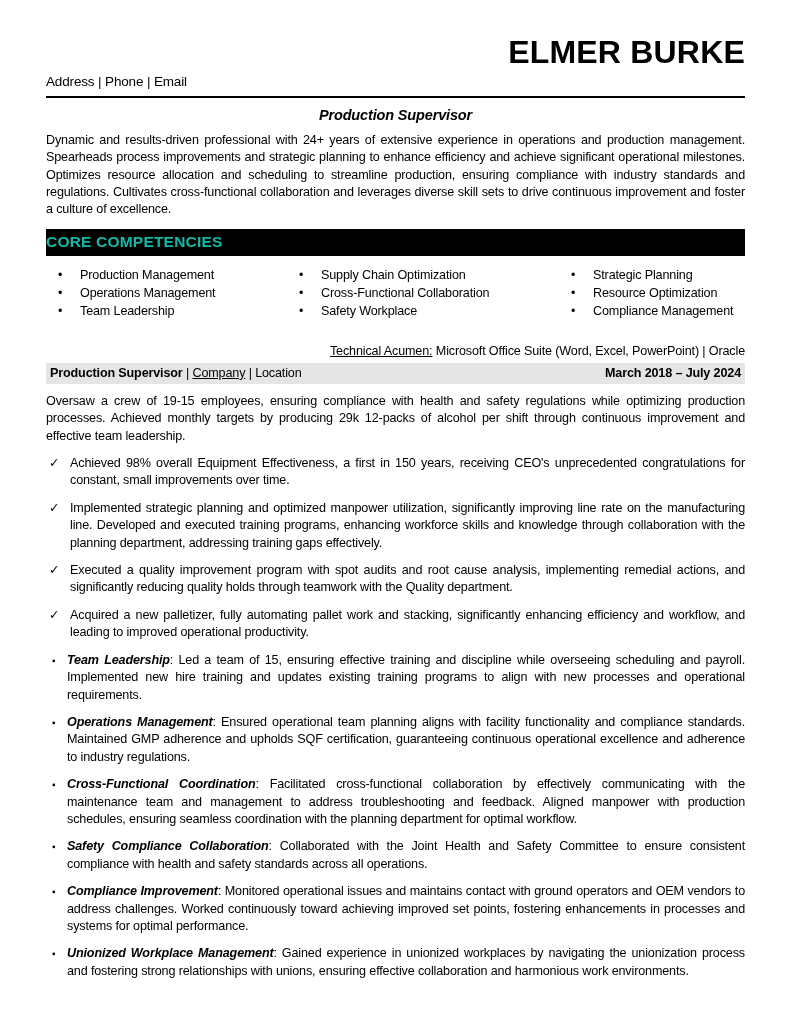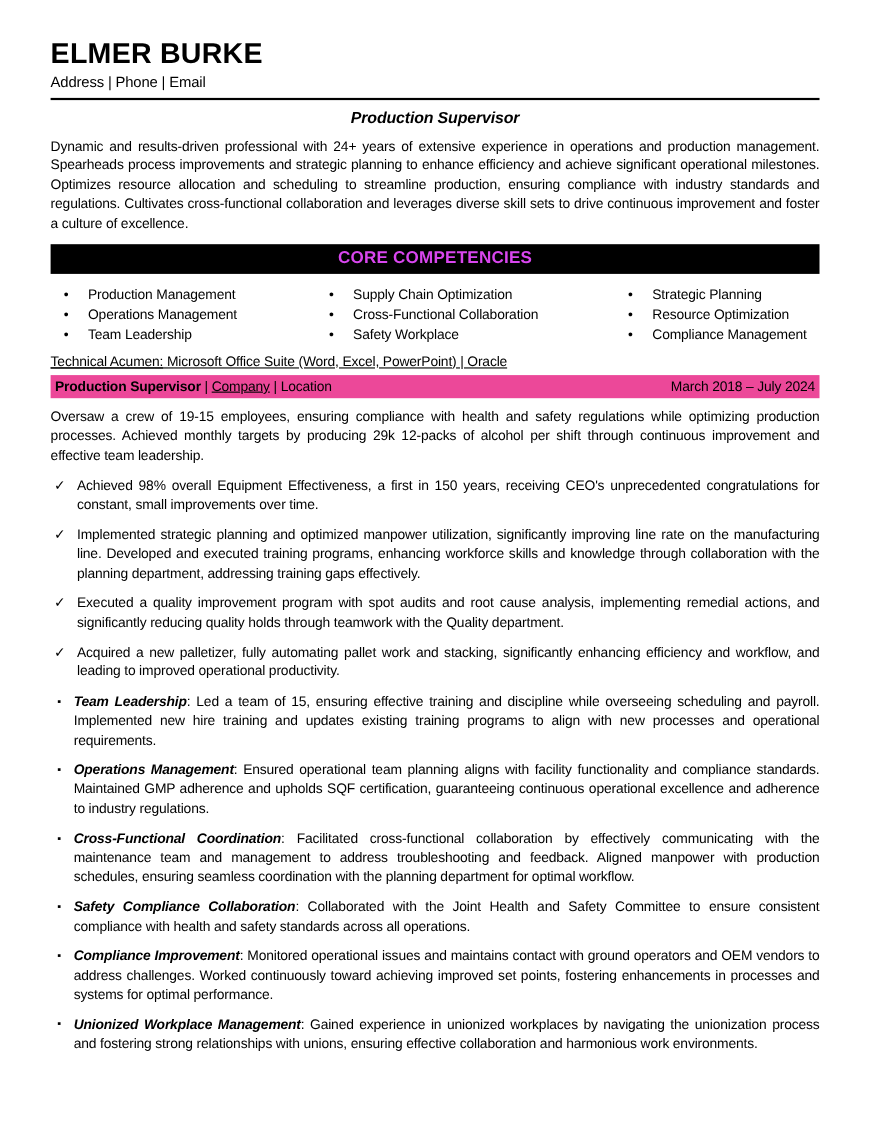--- a/index.html
+++ b/index.html
@@ -8,22 +8,22 @@
     background: #ffffff;
     color: #000000;
     font-family: "Liberation Sans", sans-serif;
     font-size: 12.6px;
     letter-spacing: -0.15px;
   }
   .page { padding: 34px 46px 0 46px; }
 
   
   .name {
-    text-align: left;
-    font-size: 26px;
+    text-align: right;
+    font-size: 32px;
     font-weight: bold;
     letter-spacing: 0.2px;
     line-height: 1.15;
   }
   .contact {
     font-size: 13.5px;
     margin-top: 3px;
     padding-bottom: 7px;
     border-bottom: 2.5px solid #000;
   }
@@ -36,56 +36,56 @@
   }
 
   .para {
     text-align: justify;
     line-height: 17.4px;
   }
 
   
   .banner {
     background: #000000;
-    color: #d946ef;
-    text-align: center;
+    color: #14b8a6;
+    text-align: left;
     font-weight: bold;
     font-size: 15.5px;
     letter-spacing: 0.2px;
     padding: 4px 0 5px;
     margin: 10px 0 9px;
   }
 
   
   .comp-grid {
     display: grid;
     grid-template-columns: 243px 280px auto;
     padding-top: 1px;
   }
   .comp-col-1 { padding-left: 12px; }
   .comp-col-2 { padding-left: 10px; }
   .comp-col-3 { padding-left: 2px; }
   .comp-item { display: flex; line-height: 18px; }
   .comp-item .glyph { width: 22px; flex: none; }
 
-  .tech-line { text-align: left; margin: 9px 0 4px; text-decoration: underline; }
+  .tech-line { text-align: right; margin: 24px 0 4px; }
   .tech-label { text-decoration: underline; }
 
   
   .job-bar {
-    background: #ec4899;
+    background: #e5e5e5;
     display: flex;
     justify-content: space-between;
     align-items: baseline;
     padding: 3px 4px 4px 4px;
     margin-top: 5px;
   }
   .job-title { font-weight: bold; }
   .job-company { text-decoration: underline; }
-  .job-dates { font-weight: normal; white-space: nowrap; padding-left: 36px; }
+  .job-dates { font-weight: bold; white-space: nowrap; padding-left: 36px; }
 
   .overview { margin: 9px 0 10px; }
 
   .sub-heading {
     text-decoration: underline;
     margin: 13px 0 8px;
   }
 
   ul.bullets { list-style: none; }
   ul.bullets li { display: flex; margin-bottom: 10px; }

